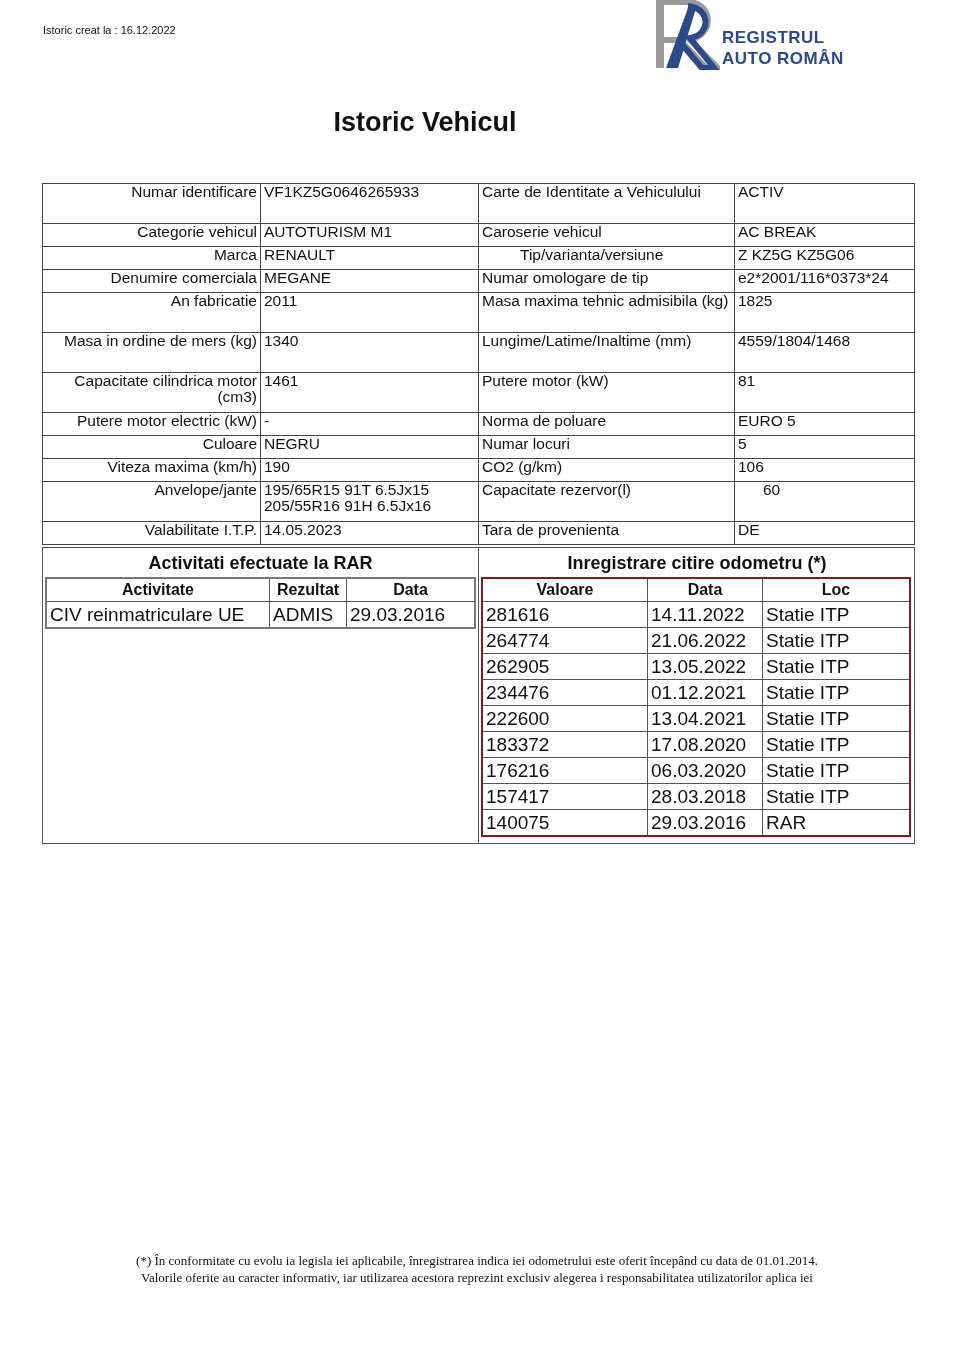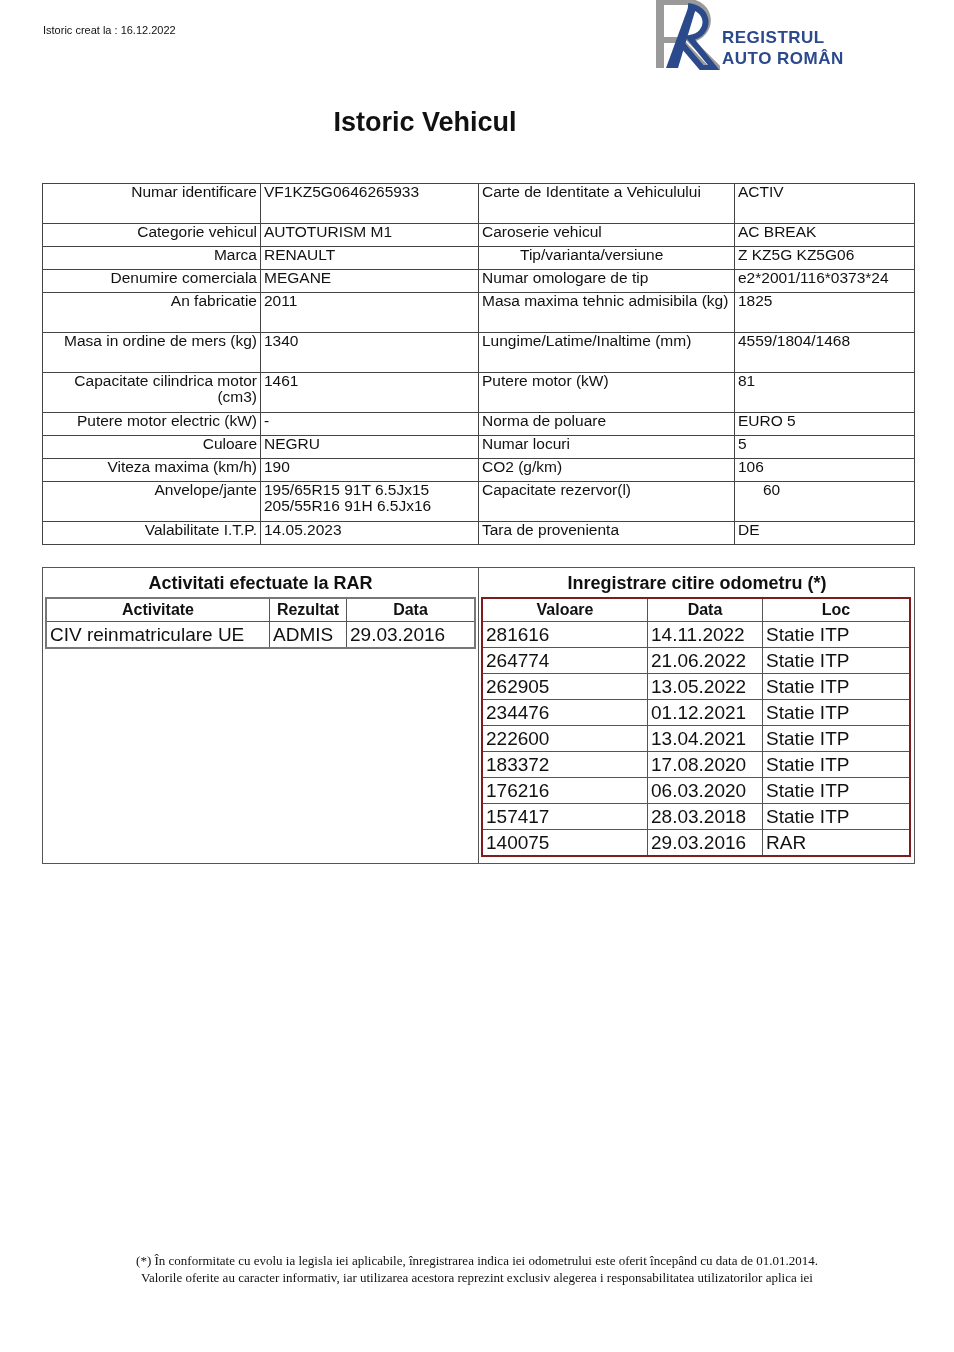--- a/index.html
+++ b/index.html
@@ -11,21 +11,21 @@
   .logo .t1 { top:28px; }
   .logo .t2 { top:49px; }
   .title { position:absolute; left:0; width:850px; top:107px; text-align:center; font-weight:bold; font-size:27px; }
 
   .specs { position:absolute; left:42px; top:183px; width:873px; border-collapse:collapse; font-size:15.5px; }
   .specs td { border:1.5px solid #444; padding:0 3px; vertical-align:top; line-height:16px; }
   .specs td.c1 { width:211px;text-align:right; }
   .specs td.c2 { width:211px; }
   .specs td.c3 { width:211px; }
 
-  .lower { position:absolute; left:42px; top:547px; width:873px; height:297px; border:1.5px solid #555; box-sizing:border-box;margin-top:20px; }
+  .lower { position:absolute; left:42px; top:547px; width:873px; height:297px; border:1.5px solid #555; box-sizing:border-box; }
   .lower .divider { position:absolute; left:435px; top:0; width:0; height:100%; border-left:1.5px solid #555; }
   .sec-title { position:absolute; top:5px; font-weight:bold; font-size:18px; text-align:center; }
   .sec-left { left:0; width:435px; }
   .sec-right { left:437px; width:434px; }
 
   table.inner { position:absolute; border-collapse:collapse; font-size:19px; }
   table.inner th { border:1.5px solid #555; font-size:16px; font-weight:bold; height:22px; padding:0; text-align:center; }
   table.inner td { border:1.5px solid #555; height:25px; padding:0 3px; line-height:25px; white-space:nowrap; }
   .act { left:2px; top:29px; width:431px; border:2px solid #777; }
   .odo { left:438px; top:29px; width:430px; border:2px solid #7f1d1d; }

